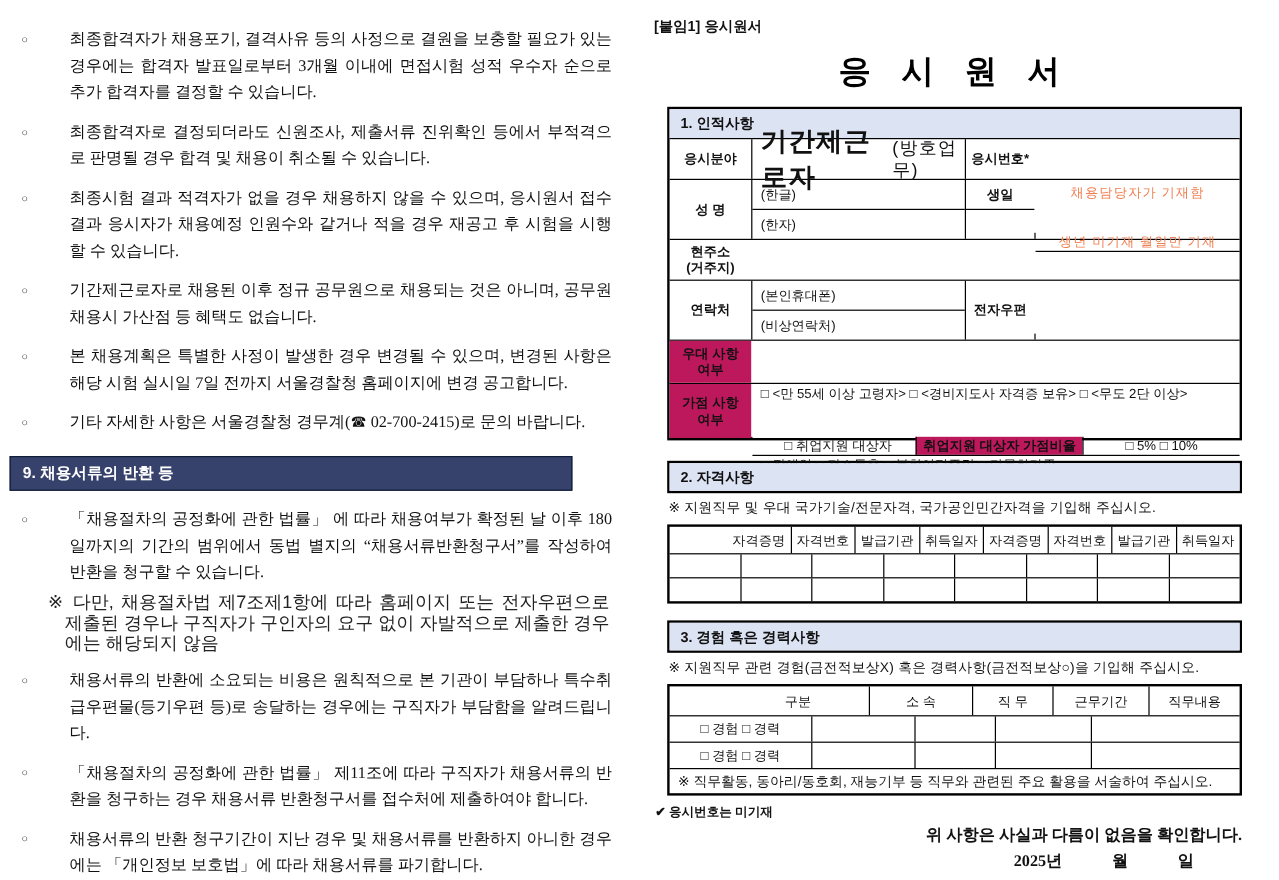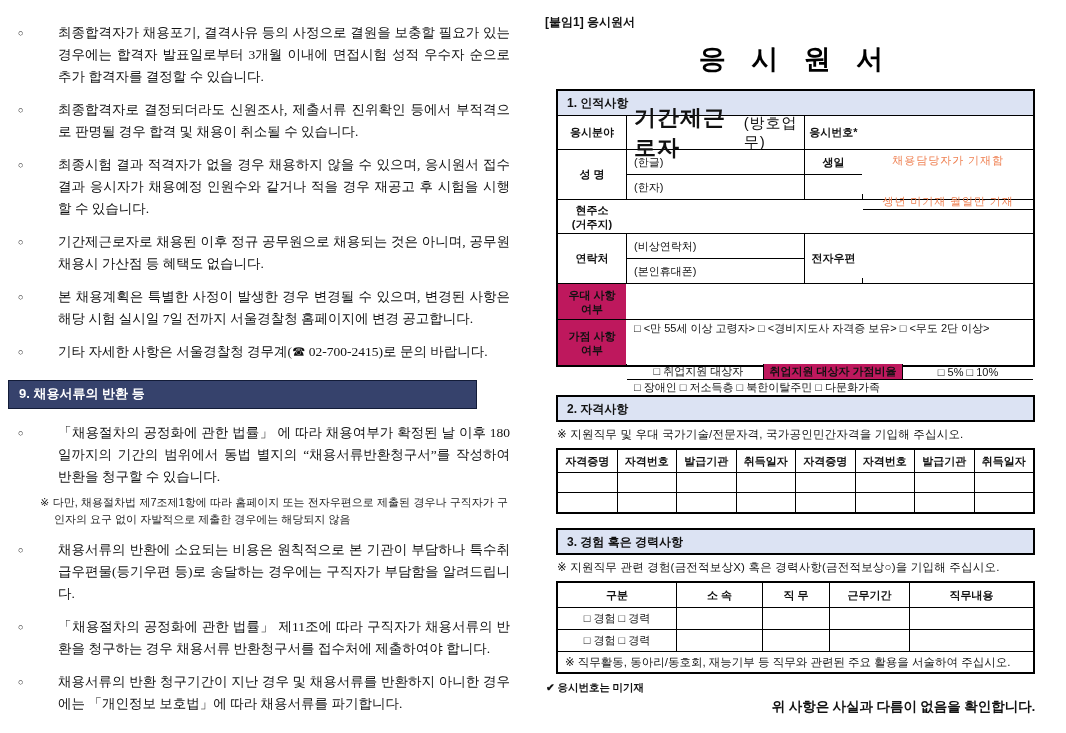--- a/index.html
+++ b/index.html
@@ -11,21 +11,21 @@
                padding:22px 20px 0 18px; box-sizing:border-box; }
   .blt { display:flex; margin-bottom:11px; font-size:13.5px; line-height:22px;
          text-align:justify; }
   .blt .mk { flex:0 0 13px; font-size:9px; line-height:22px; text-align:left; }
   .blt .tx { flex:1; margin-left:27px; }
   .sec9 { width:469px; margin:17px 0 13px -10px; box-sizing:border-box;
           background:#36426c; border:1px solid #131c38; color:#ffffff;
           font-family:"Liberation Sans","DejaVu Sans",sans-serif;
           font-weight:bold; font-size:13px; padding:4px 10px 5px 10px; }
   .subnote { font-family:"Liberation Sans","DejaVu Sans",sans-serif;
-             font-size:11px; line-height:17px; text-align:justify;
+             font-size:15px; line-height:17px; text-align:justify;
              padding-left:36px; text-indent:-14px; margin:-5px 2px 11px 0; color:#222; }
 
   
   .page-right { position:absolute; left:530px; top:0; width:536px; height:733px;
                 padding:14px 0 0 15px; box-sizing:border-box;
                 font-family:"Liberation Sans","DejaVu Sans",sans-serif; }
   .attach { font-weight:bold; font-size:12px; }
   .doc-title { width:479px; margin:10px 0 12px 11px; text-align:center;
                font-weight:bold; font-size:27px; letter-spacing:9px; color:#000; }
 
@@ -47,21 +47,21 @@
   .stack { display:flex; flex-direction:column; border-left:1px solid #000; box-sizing:border-box; }
   .subrow { flex:1; border-top:1px solid #000; display:flex; align-items:center; font-size:11px; box-sizing:border-box; }
   .subrow:first-child { border-top:none; }
   .hdr { background:#dce3f3; font-weight:bold; font-size:12px;
          padding:4px 9px 5px 9px; display:block; }
   .orange { color:#ef8052; font-family:"Liberation Serif","DejaVu Serif",serif;
             letter-spacing:1px; font-size:11px; }
   .big-val { font-size:15px; letter-spacing:1px; }
   .big-val b { font-size:22px; }
   .note { font-size:11.5px; margin:5px 0 6px 1px; letter-spacing:0.2px; }
-  .th { font-weight:bold; font-size:12px; }
+  .th { font-weight:normal; font-size:12px;padding-left:48px; }
   .bsub { display:flex; flex:1; }
   .bcell { border-left:1px solid #000; box-sizing:border-box; display:flex;
            align-items:center; justify-content:center; font-size:11px; }
   .bcell:first-child { border-left:none; }
 
   .exam-note { font-family:"Liberation Serif","DejaVu Serif",serif;
                font-weight:bold; font-size:10.5px; margin:7px 0 3px 1px; }
   .confirm { width:479px; margin-left:11px; text-align:right;
              font-family:"Liberation Serif","DejaVu Serif",serif;
              font-weight:bold; font-size:13.5px; }
@@ -160,22 +160,22 @@
       <div class="row" style="height:34px">
         <div class="cell c1 lb2">
             <span>현주소</span>
             <span>(거주지)</span>
           </div>
         <div class="cell c4"></div>
       </div>
       <div class="row" style="height:50px">
         <div class="cell c1 lb">연락처</div>
         <div class="stack c2">
+          <div class="subrow left-al">(본인휴대폰)</div>
           <div class="subrow left-al">(비상연락처)</div>
-          <div class="subrow left-al">(본인휴대폰)</div>
         </div>
         <div class="cell c3 lb">전자우편</div>
         <div class="cell c4"></div>
       </div>
       <div class="row" style="height:36px">
         <div class="cell c1 lb2 gray">
             <span>우대 사항</span>
             <span>여부</span>
           </div>
         <div class="cell c4 left-al">□ &lt;만 55세 이상 고령자&gt;   □ &lt;경비지도사 자격증 보유&gt;   □ &lt;무도 2단 이상&gt;</div>
@@ -191,21 +191,21 @@
               <div class="bcell left-al" style="width:136px">□ 취업지원 대상자</div>
               <div class="bcell lb gray" style="width:139px">취업지원 대상자 가점비율</div>
               <div class="bcell" style="flex:1">□ 5%   □ 10%</div>
             </div>
           </div>
           <div class="subrow left-al">□ 장애인    □ 저소득층    □ 북한이탈주민    □ 다문화가족</div>
         </div>
       </div>
     </div>
 
-    <div class="box" style="margin-top:28px">
+    <div class="box" style="margin-top:17px">
       <div class="row" style="height:23px">
         <span class="hdr" style="width:100%">2. 자격사항</span>
       </div>
     </div>
     <div class="note">※ 지원직무 및 우대 국가기술/전문자격, 국가공인민간자격을 기입해 주십시오.</div>
     <div class="box">
       <div class="row th" style="height:22px">
         <div class="cell" style="flex:1">자격증명</div>
         <div class="cell" style="flex:1">자격번호</div>
         <div class="cell" style="flex:1">발급기관</div>
@@ -266,14 +266,19 @@
         <div class="cell" style="flex:1"></div>
       </div>
       <div class="row" style="height:21px">
         <div class="cell left-al" style="flex:1;font-size:11.5px">※ 직무활동, 동아리/동호회, 재능기부 등 직무와 관련된 주요 활용을 서술하여 주십시오.</div>
       </div>
     </div>
   </div>
 
   <div class="exam-note">✔ 응시번호는 미기재</div>
   <div class="confirm">위 사항은 사실과 다름이 없음을 확인합니다.</div>
+  <div class="dateline">
+    <span>2025년</span>
+    <span>월</span>
+    <span>일</span>
+  </div>
 
 </div>
 
 </body></html>

